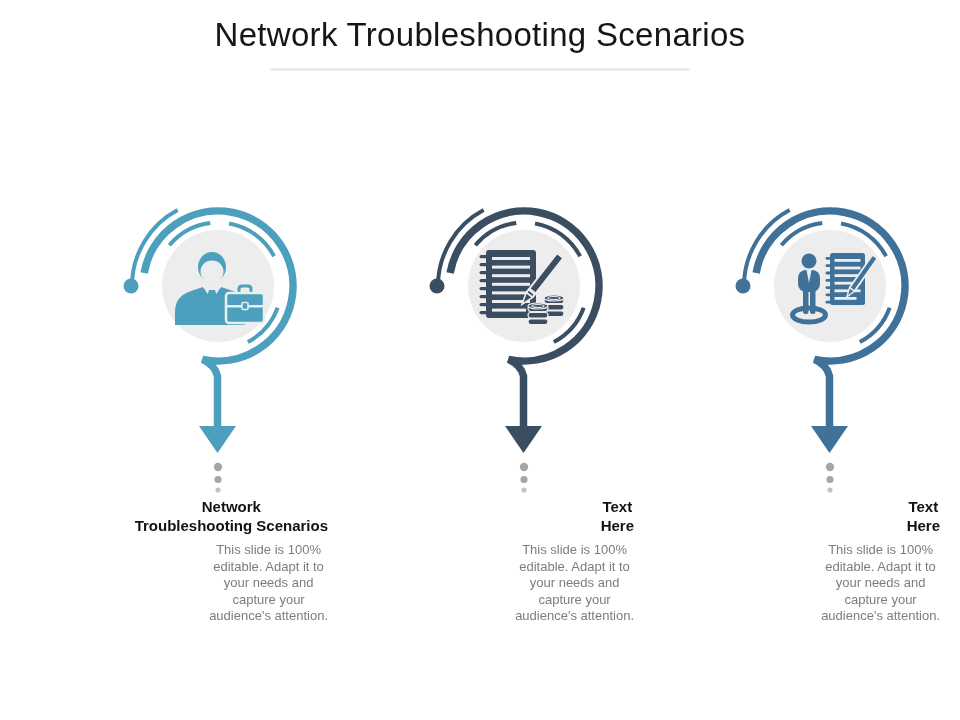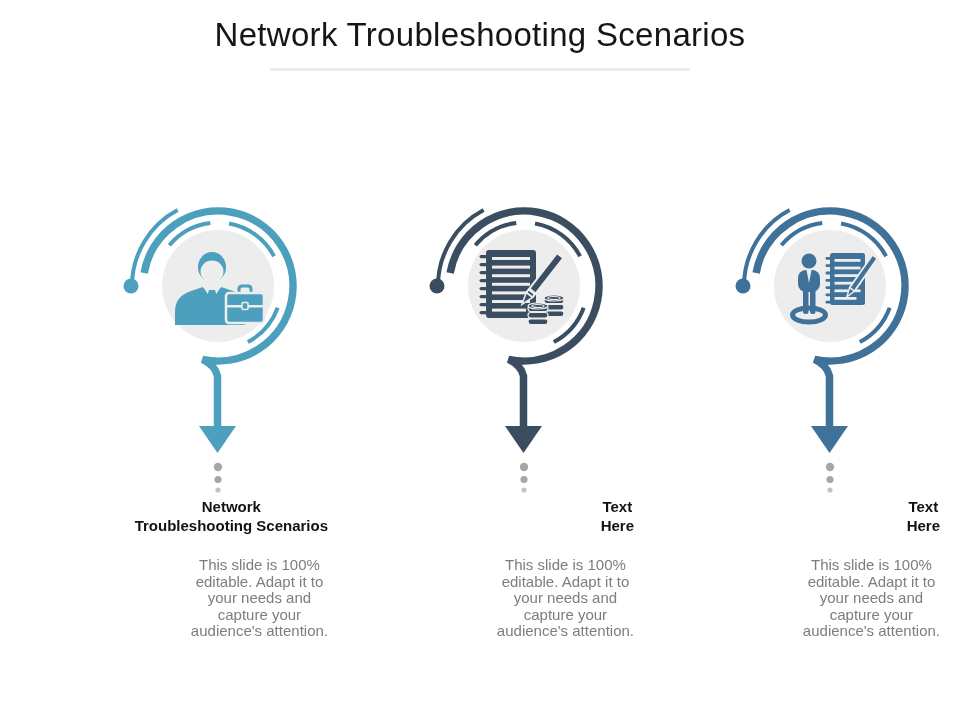--- a/index.html
+++ b/index.html
@@ -17,21 +17,21 @@
   .row{display:flex;margin-top:119px;margin-left:22px;}
   .col{width:306px;display:flex;flex-direction:column;align-items:flex-end;}
   svg.graphic{width:220px;height:306px;display:block;}
   .accent-fill{fill:var(--accent);}
   .accent-stroke{stroke:var(--accent);fill:none;}
   .heading{
     margin-top:2px;font-size:15px;font-weight:bold;line-height:18.5px;
     color:var(--headingC);text-align:center;white-space:pre-line;
   }
   .body{
-    margin-top:22px;font-size:15px;line-height:16.5px;color:var(--bodyC);
+    margin-top:7px;font-size:13px;line-height:16.5px;color:var(--bodyC);
     text-align:center;white-space:pre-line;
   }
 </style>
 </head>
 <body style="--inner: #ededed; --dots: #a6a6a6; --dotsLight: #c3c3c3; --divider: #ebebeb; --titleC: #161616; --headingC: #121212; --bodyC: #7d7d7d;">
 
 <div class="title">Network Troubleshooting Scenarios</div>
 <div class="divider"></div>
 
 <div class="row">

